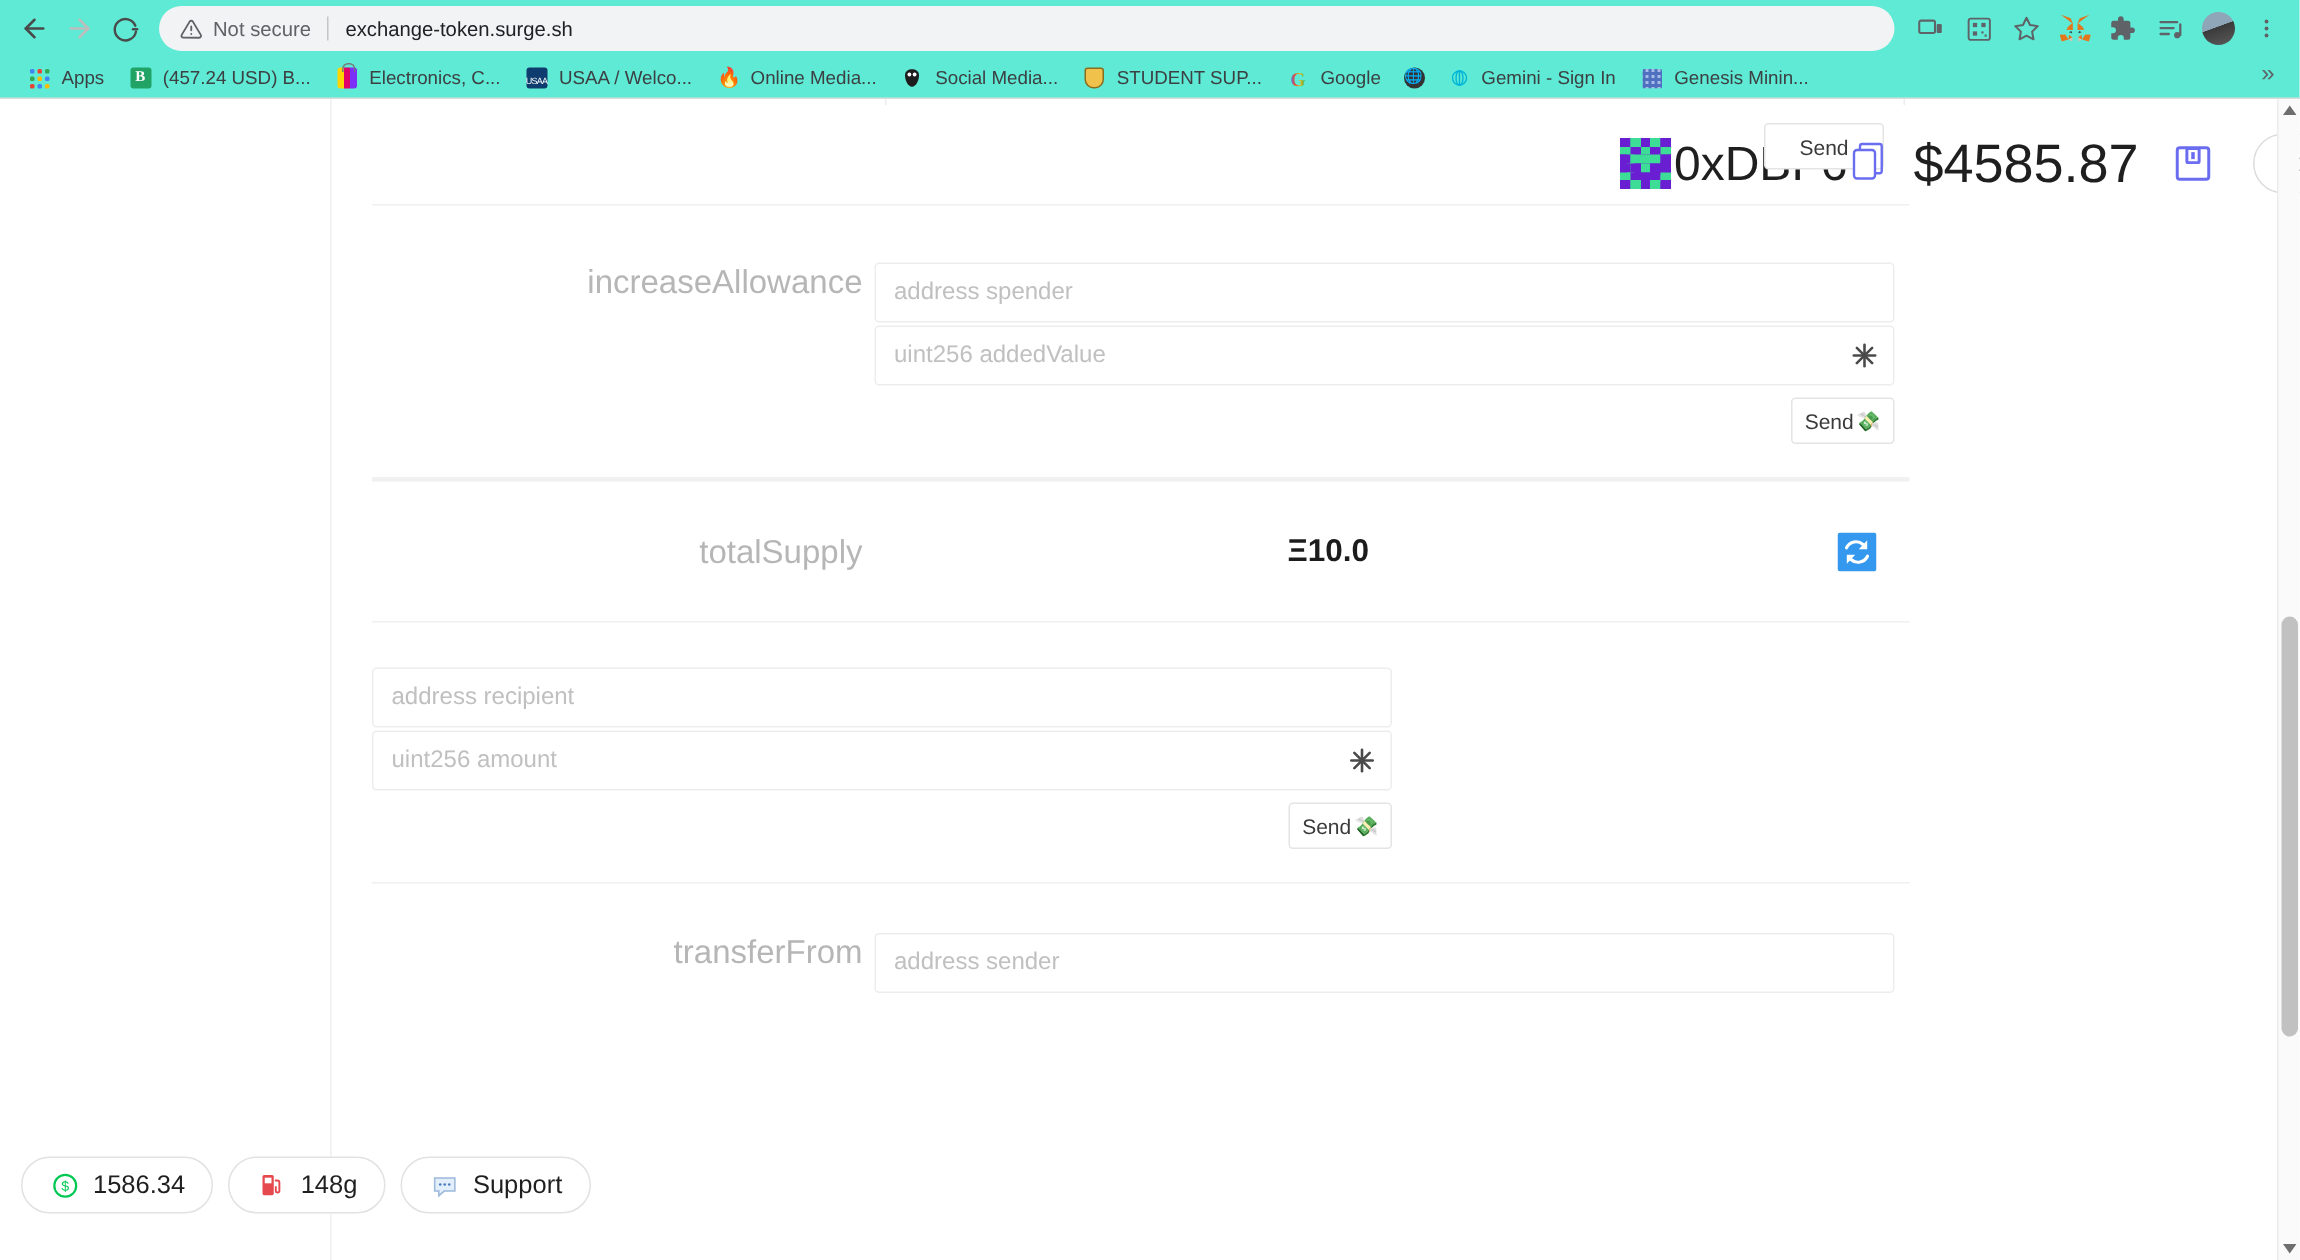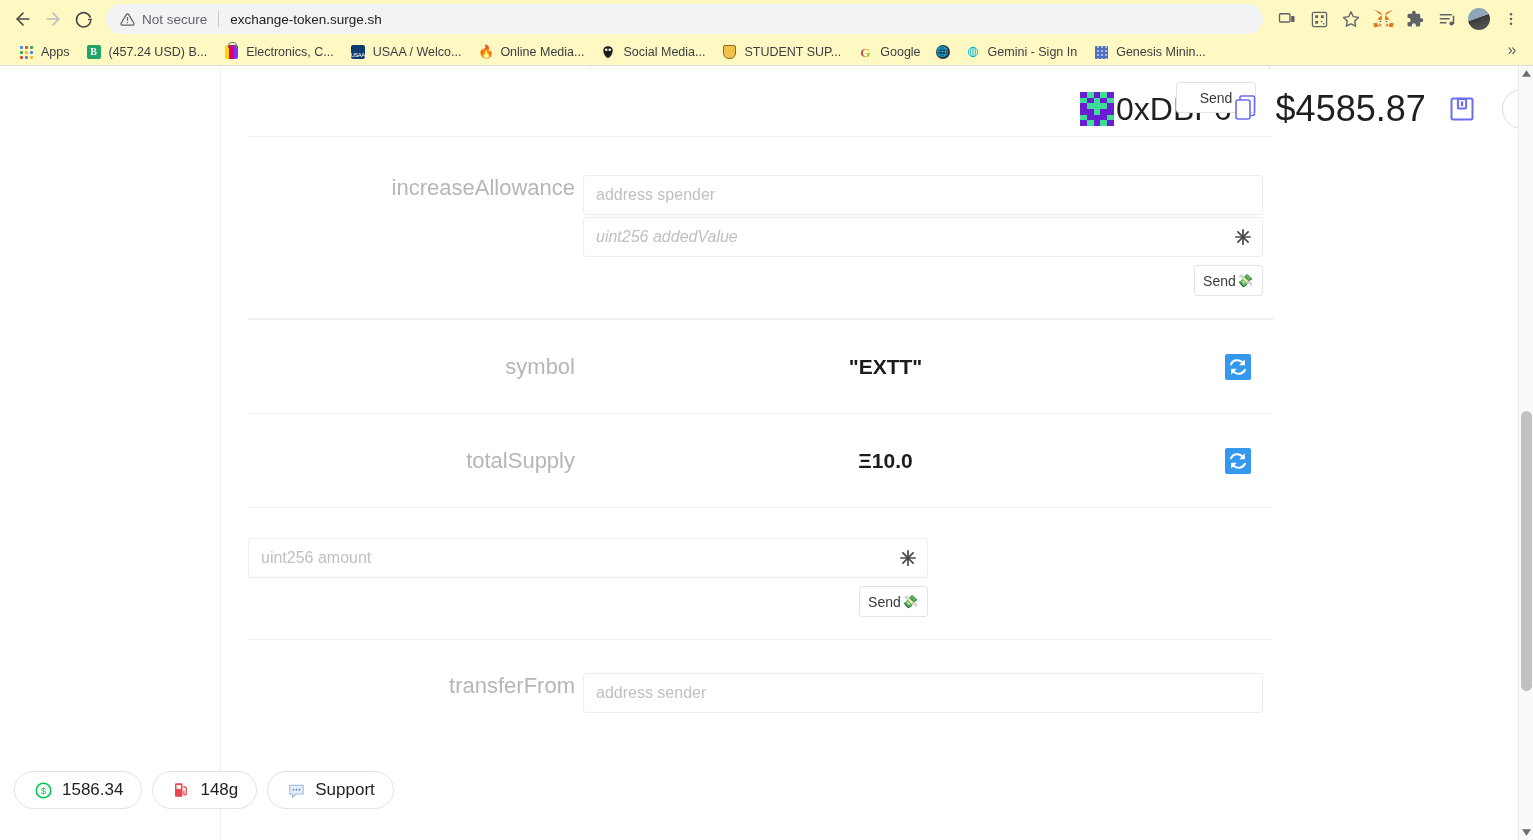--- a/index.html
+++ b/index.html
@@ -7,21 +7,21 @@
     width: 1533px; height: 840px;
     overflow: hidden;
     background: #ffffff;
     font-family: "Liberation Sans", sans-serif;
   }
 
   
   .browser-chrome {
     position: absolute; top: 0; left: 0;
     width: 1533px; height: 66px;
-    background: #fef9c3;
+    background: #5eead4;
     border-bottom: 1px solid #dcdcdc;
   }
 
   .toolbar-row {
     position: absolute; top: 0; left: 0;
     width: 1533px; height: 38px;
     display: flex; align-items: center;
   }
 
   .nav-btn {
@@ -242,21 +242,21 @@
 
   .txt-input {
     width: 680px; height: 40px;
     border: 1px solid #ededed;
     border-radius: 3px;
     background: #fff;
     display: flex; align-items: center;
     padding: 0 12px;
     position: relative;
   }
-  .txt-input + .txt-input { margin-top: 2px; font-style: italic; }
+  .txt-input + .txt-input { margin-top: 2px; }
   .ph {
     font-size: 16px; color: #c0c0c0;
     font-family: "Liberation Sans", sans-serif;
   }
   .star-ico {
     position: absolute; right: 10px; top: 50%;
     transform: translateY(-50%);
     width: 18px; height: 18px;
   }
   .send-row {
@@ -640,33 +640,20 @@
           </div>
         </div>
       </div>
     </div>
 
     <div class="hr"></div>
 
 
     <div class="hr"></div>
 
-    <div class="val-row" style="height:93px">
-      <div class="val-label">symbol</div>
-      <div class="val-value">"EXTT"</div>
-      <span class="refresh-ico">
-        <svg width="26" height="26" viewBox="0 0 26 26">
-          <rect width="26" height="26" rx="2" fill="#3498ef"></rect>
-          <path d="M6 10.2a7 7 0 0 1 11-2.2l1.6 1.6" fill="none" stroke="#fff" stroke-width="2.1" stroke-linecap="round"></path>
-          <polygon points="19.8,5.2 19.8,11.2 14.2,11.2" fill="#fff"></polygon>
-          <path d="M20 15.8a7 7 0 0 1-11 2.2L7.4 16.4" fill="none" stroke="#fff" stroke-width="2.1" stroke-linecap="round"></path>
-          <polygon points="6.2,20.8 6.2,14.8 11.8,14.8" fill="#fff"></polygon>
-        </svg>
-      </span>
-    </div>
 
     <div class="hr"></div>
 
     <div class="val-row" style="height:93px">
       <div class="val-label">totalSupply</div>
       <div class="val-value">Ξ10.0</div>
       <span class="refresh-ico">
         <svg width="26" height="26" viewBox="0 0 26 26">
           <rect width="26" height="26" rx="2" fill="#3498ef"></rect>
           <path d="M6 10.2a7 7 0 0 1 11-2.2l1.6 1.6" fill="none" stroke="#fff" stroke-width="2.1" stroke-linecap="round"></path>
@@ -674,20 +661,23 @@
           <path d="M20 15.8a7 7 0 0 1-11 2.2L7.4 16.4" fill="none" stroke="#fff" stroke-width="2.1" stroke-linecap="round"></path>
           <polygon points="6.2,20.8 6.2,14.8 11.8,14.8" fill="#fff"></polygon>
         </svg>
       </span>
     </div>
 
     <div class="hr"></div>
 
     <div class="row" style="padding-top:30px;padding-bottom:22px">
       <div class="row-fields">
+        <div class="txt-input">
+          <span class="ph">address recipient</span>
+        </div>
         <div class="txt-input">
           <span class="ph">uint256 amount</span>
           <span class="star-ico">
             <svg width="18" height="18" viewBox="0 0 24 24" stroke="#4a4a4a" stroke-width="2.3" stroke-linecap="round">
               <line x1="12" y1="2.5" x2="12" y2="21.5"></line>
                 <line x1="2.5" y1="12" x2="21.5" y2="12"></line>
               <line x1="5.2" y1="5.2" x2="18.8" y2="18.8"></line>
                 <line x1="18.8" y1="5.2" x2="5.2" y2="18.8"></line>
             </svg>
           </span>

